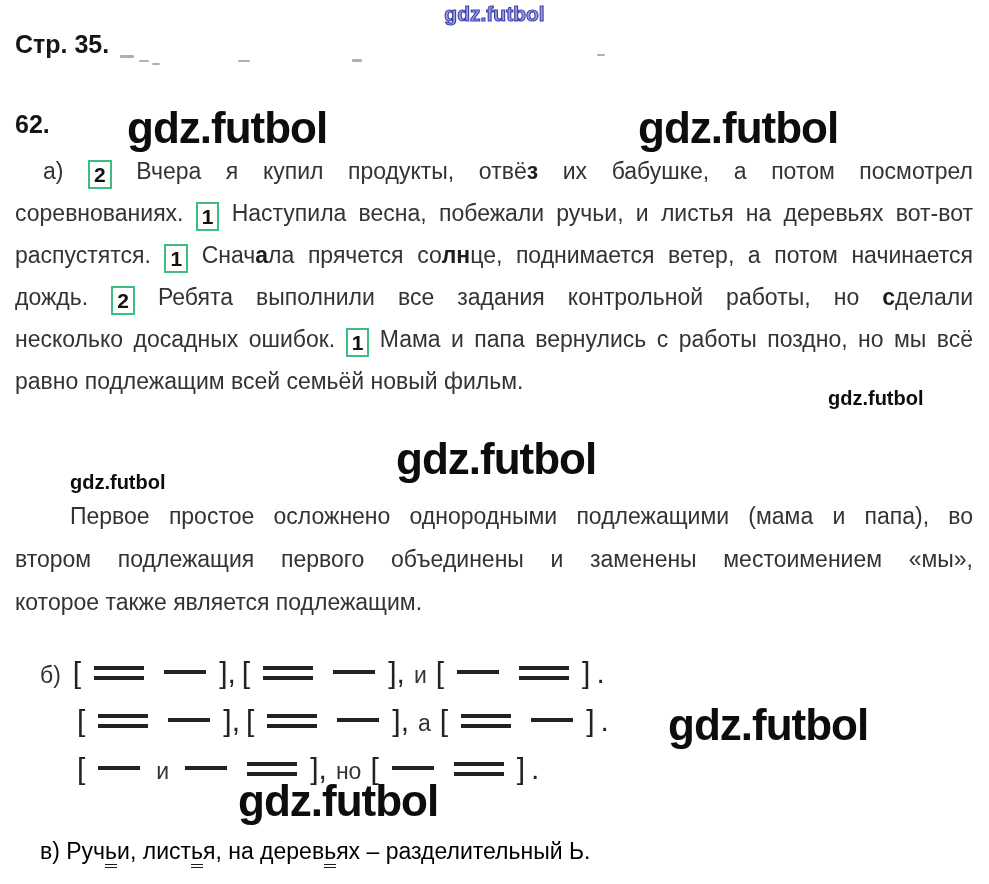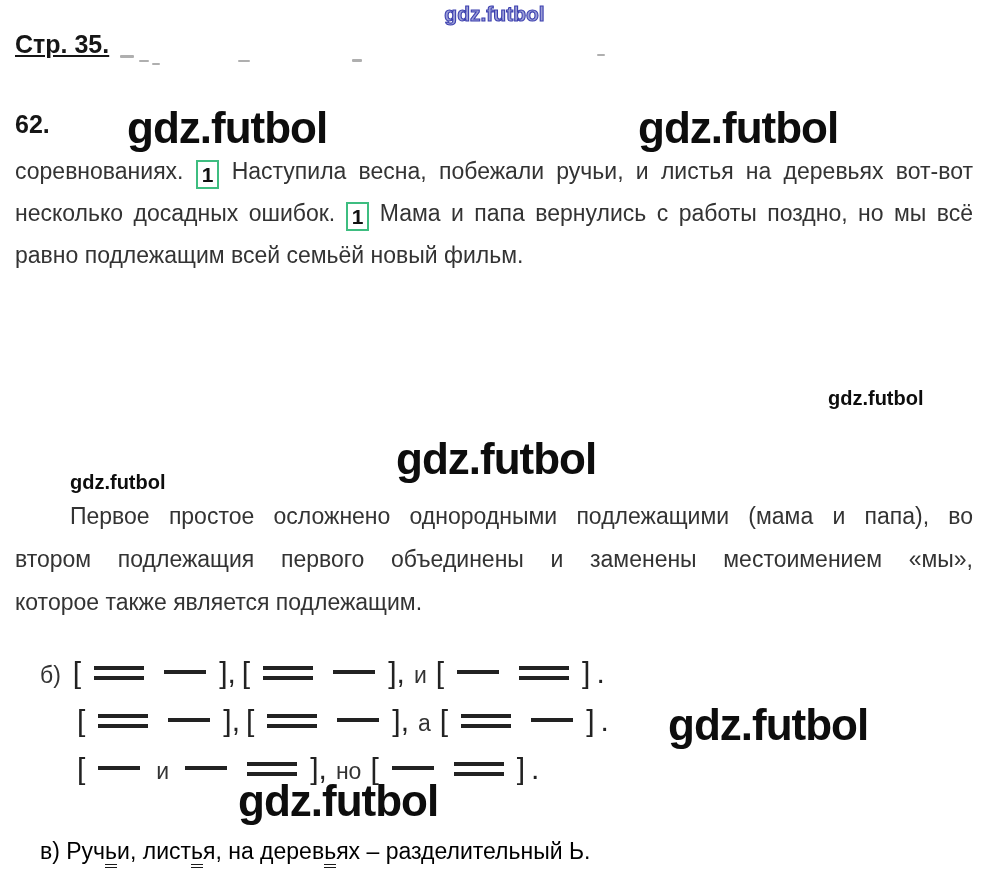--- a/index.html
+++ b/index.html
@@ -1,21 +1,21 @@
 <!DOCTYPE html>
 <html style="--boxc: #3ebd80; --wmblue: #3a3eae;"><head>
 <meta charset="utf-8">
 <style>
   html,body{margin:0;padding:0;}
   body{
     width:989px;height:884px;position:relative;background:#ffffff;overflow:hidden;
     font-family:"Liberation Sans","DejaVu Sans",sans-serif;
   }
   
-  #page-label{position:absolute;left:15px;top:30px;font-size:25px;font-weight:700;color:#161616;text-decoration:underline;}
+  #page-label{position:absolute;left:15px;top:30px;font-size:25px;font-weight:700;color:#161616;}
   #exercise-number{position:absolute;left:15px;top:110px;font-size:25px;font-weight:700;color:#161616;}
 
   
   .wm{position:absolute;font-weight:700;color:#0d0d0d;white-space:nowrap;z-index:5;}
   .wm-big{font-size:44px;letter-spacing:-1px;}
   .wm-small{font-size:20px;}
   #wm-top{position:absolute;left:0;right:0;top:2px;text-align:center;font-size:21px;font-weight:700;
     color:#9a9dd6;-webkit-text-stroke:1.1px var(--wmblue);z-index:5;}
   #wm1{left:127px;top:103px;}
   #wm2{left:638px;top:103px;}
@@ -74,21 +74,24 @@
 <div>
   <div class="scrib" style="left:120px;top:55px;width:14px;height:3px;"></div>
   <div class="scrib" style="left:139px;top:60px;width:10px;height:2px;"></div>
   <div class="scrib" style="left:152px;top:63px;width:8px;height:2px;"></div>
   <div class="scrib" style="left:238px;top:60px;width:12px;height:2px;"></div>
   <div class="scrib" style="left:352px;top:59px;width:10px;height:3px;"></div>
   <div class="scrib" style="left:597px;top:54px;width:8px;height:2px;"></div>
 </div>
 
 <div id="para-a">
+    <div class="tline just indent">а) <span class="numbox">2</span> Вчера я купил продукты, отвё<span class="bseg">з</span> их бабушке, а потом посмотрел</div>
     <div class="tline just">соревнованиях. <span class="numbox">1</span> Наступила весна, побежали ручьи, и листья на деревьях вот-вот</div>
+    <div class="tline just">распустятся. <span class="numbox">1</span> Снач<span class="bseg">а</span>ла прячется со<span class="bseg">лн</span>це, поднимается ветер, а потом начинается</div>
+    <div class="tline just">дождь. <span class="numbox">2</span> Ребята выполнили все задания контрольной работы, но <span class="bseg">с</span>делали</div>
     <div class="tline just">несколько досадных ошибок. <span class="numbox">1</span> Мама и папа вернулись с работы поздно, но мы всё</div>
     <div class="tline">равно подлежащим всей семьёй новый фильм.</div>
   </div>
 
 <div id="para-analysis">
     <div class="tline just indent">Первое простое осложнено однородными подлежащими (мама и папа), во</div>
     <div class="tline just">втором подлежащия первого объединены и заменены местоимением «мы»,</div>
     <div class="tline">которое также является подлежащим.</div>
   </div>
 

